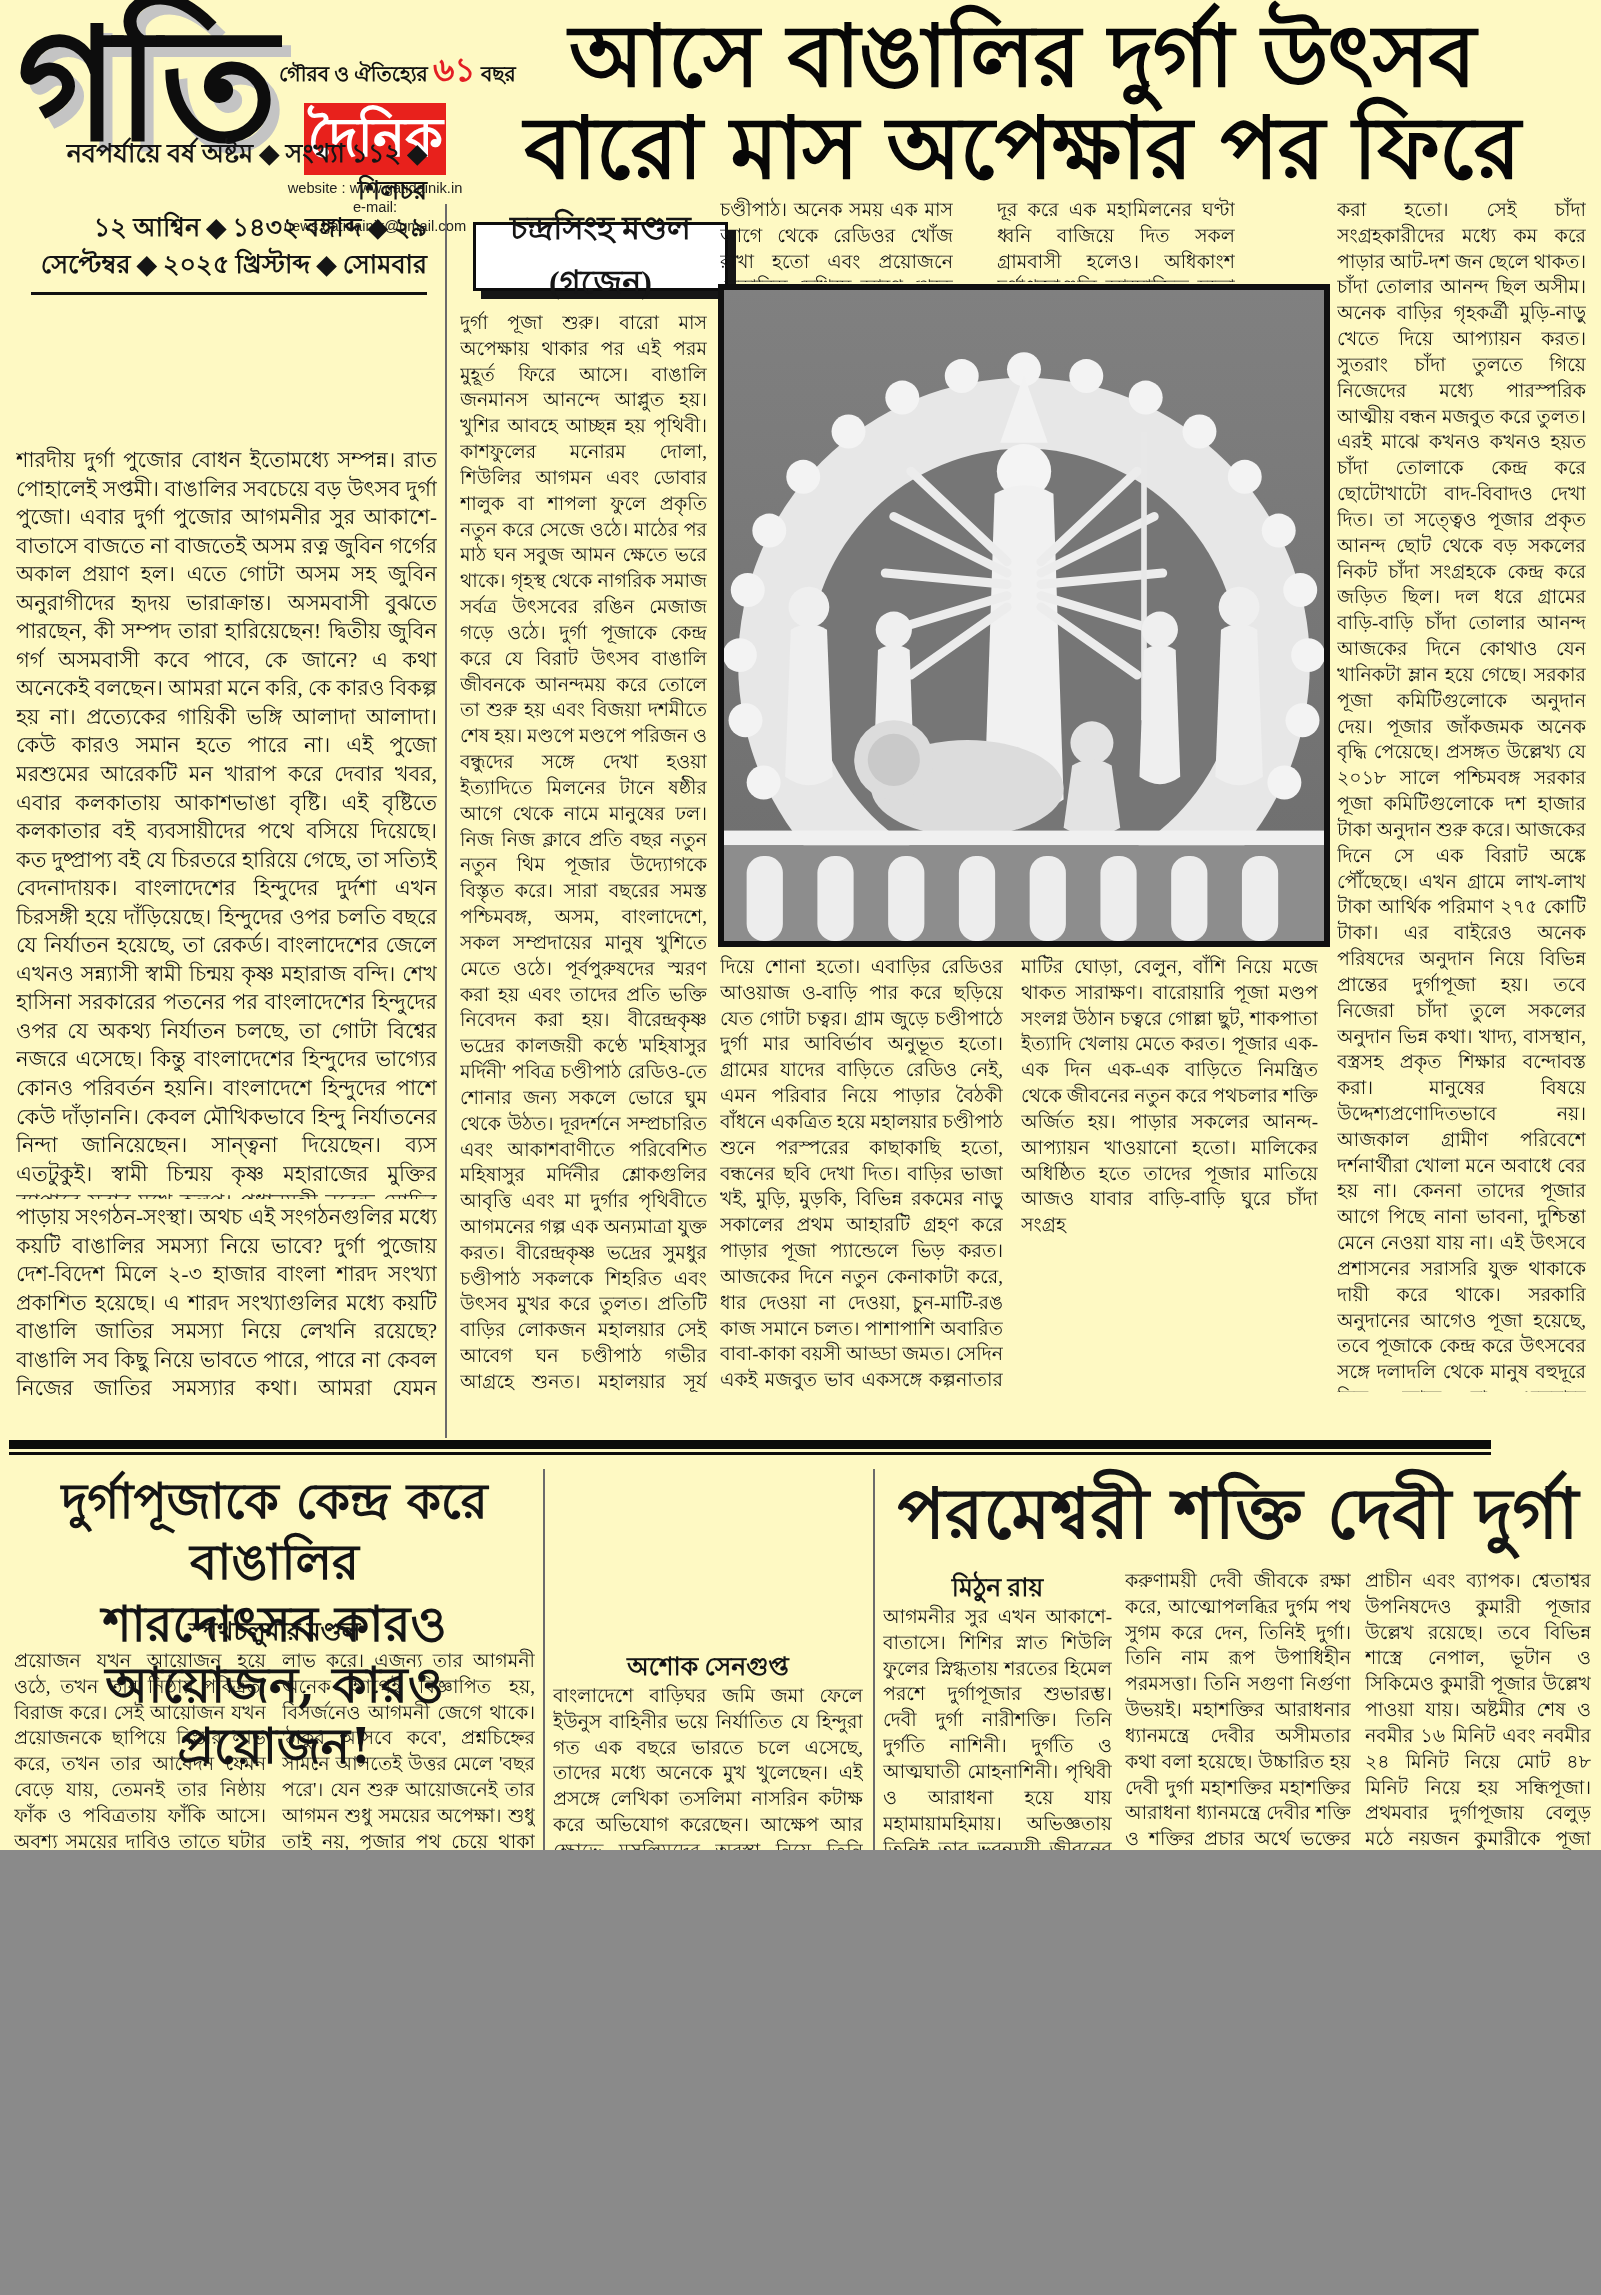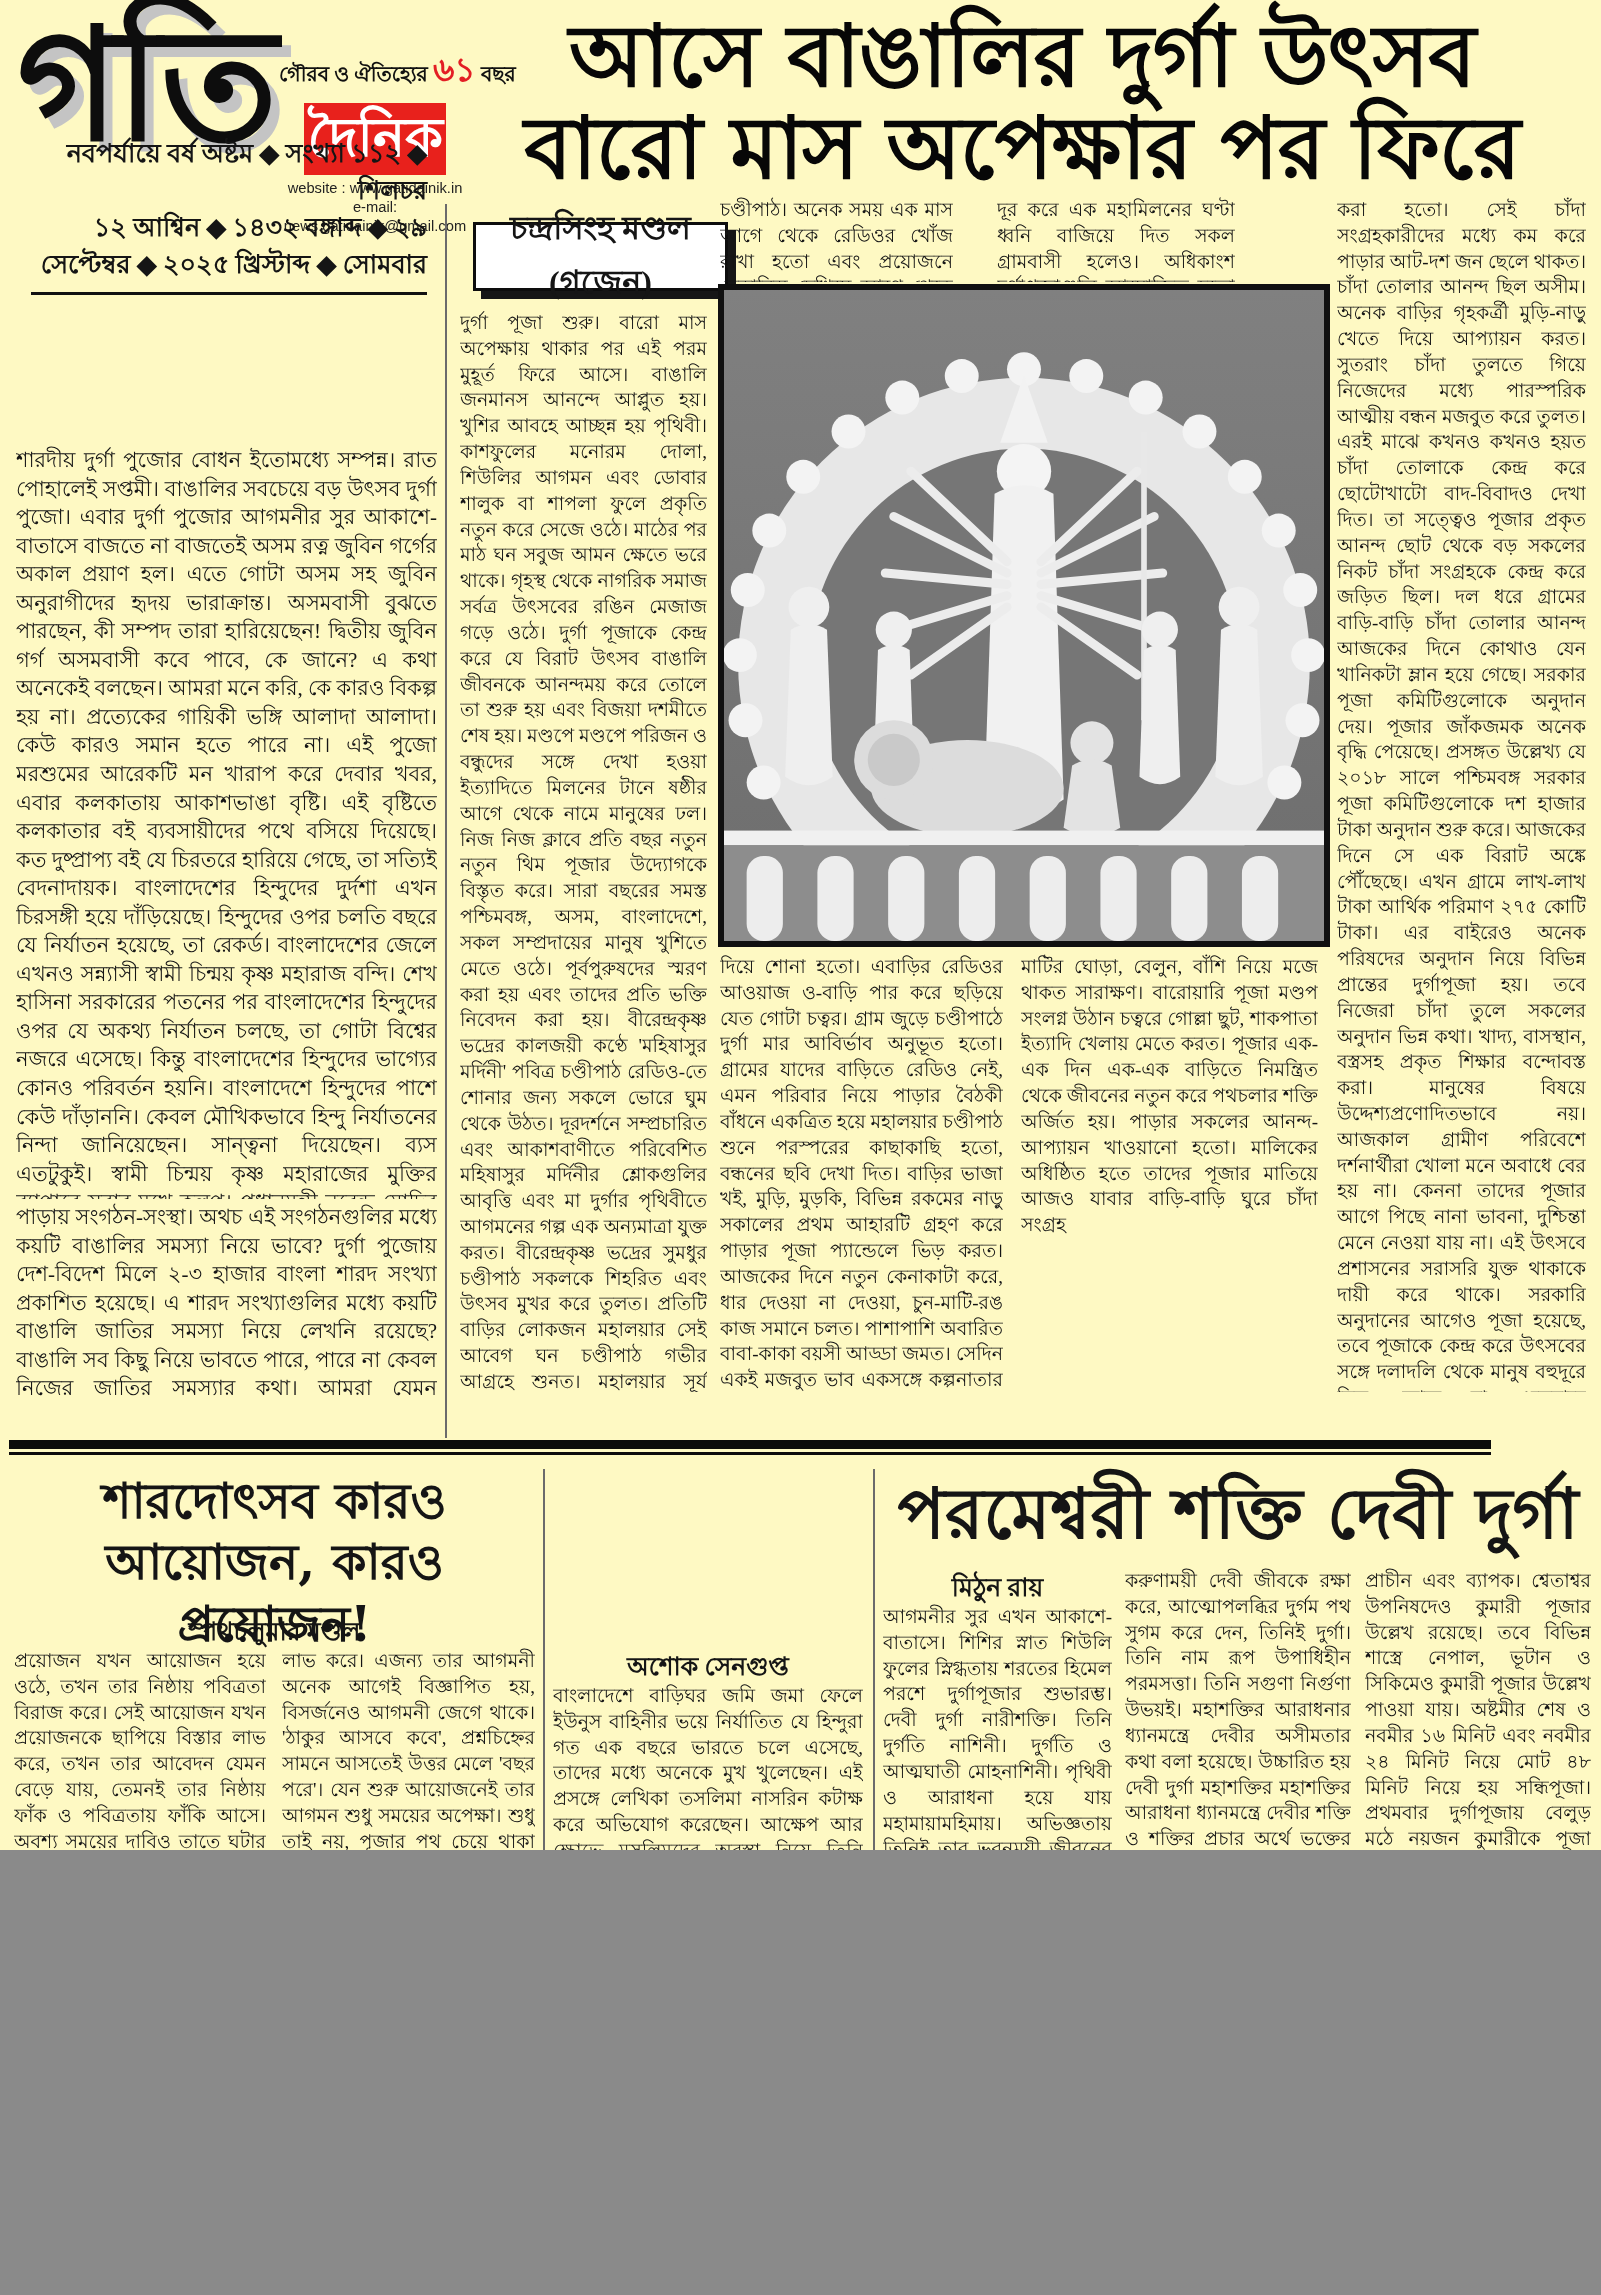--- a/index.html
+++ b/index.html
@@ -214,20 +214,21 @@
   </div>
 
   <div class="abs just body-col" style="left:720px; top:954px; width:283px; height:438px;">দিয়ে শোনা হতো। এবাড়ির রেডিওর আওয়াজ ও-বাড়ি পার করে ছড়িয়ে যেত গোটা চত্বর। গ্রাম জুড়ে চণ্ডীপাঠে দুর্গা মার আবির্ভাব অনুভূত হতো। গ্রামের যাদের বাড়িতে রেডিও নেই, এমন পরিবার নিয়ে পাড়ার বৈঠকী বাঁধনে একত্রিত হয়ে মহালয়ার চণ্ডীপাঠ শুনে পরস্পরের কাছাকাছি হতো, বন্ধনের ছবি দেখা দিত। বাড়ির ভাজা খই, মুড়ি, মুড়কি, বিভিন্ন রকমের নাড়ু সকালের প্রথম আহারটি গ্রহণ করে পাড়ার পূজা প্যান্ডেলে ভিড় করত। আজকের দিনে নতুন কেনাকাটা করে, ধার দেওয়া না দেওয়া, চুন-মাটি-রঙ কাজ সমানে চলত। পাশাপাশি অবারিত বাবা-কাকা বয়সী আড্ডা জমত। সেদিন একই মজবুত ভাব একসঙ্গে কল্পনাতার খাবার যেতে উঠতে বাড়ি, শালিকের উড়ন্তপাখি ঘিরে সেদিন একই শান্ত মনে। মহালয়ার সকাল যেন সকল মিলিত ও সমবেত</div>
   <div class="abs just body-col" style="left:1021px; top:954px; width:297px; height:438px;">মাটির ঘোড়া, বেলুন, বাঁশি নিয়ে মজে থাকত সারাক্ষণ। বারোয়ারি পূজা মণ্ডপ সংলগ্ন উঠান চত্বরে গোল্লা ছুট, শাকপাতা ইত্যাদি খেলায় মেতে করত। পূজার এক-এক দিন এক-এক বাড়িতে নিমন্ত্রিত থেকে জীবনের নতুন করে পথচলার শক্তি অর্জিত হয়। পাড়ার সকলের আনন্দ-আপ্যায়ন খাওয়ানো হতো। মালিকের অধিষ্ঠিত হতে তাদের পূজার মাতিয়ে আজও যাবার বাড়ি-বাড়ি ঘুরে চাঁদা সংগ্রহ</div>
   <div class="abs just body-col" style="left:1337px; top:197px; width:249px; height:1195px;">করা হতো। সেই চাঁদা সংগ্রহকারীদের মধ্যে কম করে পাড়ার আট-দশ জন ছেলে থাকত। চাঁদা তোলার আনন্দ ছিল অসীম। অনেক বাড়ির গৃহকর্ত্রী মুড়ি-নাড়ু খেতে দিয়ে আপ্যায়ন করত। সুতরাং চাঁদা তুলতে গিয়ে নিজেদের মধ্যে পারস্পরিক আত্মীয় বন্ধন মজবুত করে তুলত। এরই মাঝে কখনও কখনও হয়ত চাঁদা তোলাকে কেন্দ্র করে ছোটোখাটো বাদ-বিবাদও দেখা দিত। তা সত্ত্বেও পূজার প্রকৃত আনন্দ ছোট থেকে বড় সকলের নিকট চাঁদা সংগ্রহকে কেন্দ্র করে জড়িত ছিল। দল ধরে গ্রামের বাড়ি-বাড়ি চাঁদা তোলার আনন্দ আজকের দিনে কোথাও যেন খানিকটা ম্লান হয়ে গেছে। সরকার পূজা কমিটিগুলোকে অনুদান দেয়। পূজার জাঁকজমক অনেক বৃদ্ধি পেয়েছে। প্রসঙ্গত উল্লেখ্য যে ২০১৮ সালে পশ্চিমবঙ্গ সরকার পূজা কমিটিগুলোকে দশ হাজার টাকা অনুদান শুরু করে। আজকের দিনে সে এক বিরাট অঙ্কে পৌঁছেছে। এখন গ্রামে লাখ-লাখ টাকা আর্থিক পরিমাণ ২৭৫ কোটি টাকা। এর বাইরেও অনেক পরিষদের অনুদান নিয়ে বিভিন্ন প্রান্তের দুর্গাপূজা হয়। তবে নিজেরা চাঁদা তুলে সকলের অনুদান ভিন্ন কথা। খাদ্য, বাসস্থান, বস্ত্রসহ প্রকৃত শিক্ষার বন্দোবস্ত করা। মানুষের বিষয়ে উদ্দেশ্যপ্রণোদিতভাবে নয়। আজকাল গ্রামীণ পরিবেশে দর্শনার্থীরা খোলা মনে অবাধে বের হয় না। কেননা তাদের পূজার আগে পিছে নানা ভাবনা, দুশ্চিন্তা মেনে নেওয়া যায় না। এই উৎসবে প্রশাসনের সরাসরি যুক্ত থাকাকে দায়ী করে থাকে। সরকারি অনুদানের আগেও পূজা হয়েছে, তবে পূজাকে কেন্দ্র করে উৎসবের সঙ্গে দলাদলি থেকে মানুষ বহুদূরে ছিল, আজ যা একেবারে পূজামণ্ডপে সরাসরি প্রবেশ করছে।</div>
 
   <div class="abs hbar" style="left:8.5px; top:1440px; width:1482px; height:9px;"></div>
   <div class="abs hbar" style="left:8.5px; top:1452px; width:1482px; height:2.8px;"></div>
 
   <div class="abs b-headline-l" style="left:14px; top:1471px; width:521px;">
+    <div>দুর্গাপূজাকে কেন্দ্র করে বাঙালির</div>
     <div>শারদোৎসব কারও আয়োজন, কারও প্রয়োজন!</div>
   </div>
   <div class="abs b-byline" style="left:14px; top:1612px; width:521px;">স্পথচলুমার মণ্ডল</div>
   <div class="abs just body-col" style="left:14px; top:1648px; width:252px; height:628px;">প্রয়োজন যখন আয়োজন হয়ে ওঠে, তখন তার নিষ্ঠায় পবিত্রতা বিরাজ করে। সেই আয়োজন যখন প্রয়োজনকে ছাপিয়ে বিস্তার লাভ করে, তখন তার আবেদন যেমন বেড়ে যায়, তেমনই তার নিষ্ঠায় ফাঁক ও পবিত্রতায় ফাঁকি আসে। অবশ্য সময়ের দাবিও তাতে ঘটার কপালে দিয়ে থাকে। এভাবে পূজা উৎসবে মিলিয়ে যায়, বারো তেরো পার্বণের বিস্তার স্বাভাবিক মনে হয়। পূজার বৈচিত্র্যে উৎসবের বিস্তার। শুধু তাই নয়, আমুদে বাঙালি পূজা উৎসবে মিলিয়ে দিতেও অপার আন্তরিক। তার সরস রসিকের নিত্য আনাগোনা। স্বর্গের দেবদেবীদের নিয়েও ঠাট্টা তামাশার অভাব নেই। মধ্যযুগের বাংলা সাহিত্যে সুলভ পরিচয়। সেখানে তার বাঙালিকরণের ঝোঁক পার্বত্য এলাকার দেবদেবীও বাঙালির আপনজন হয়ে উঠেছে। সেখানে কৈলাসের শিব বা হিমালয়ের পার্বতী বাংলার ধুলিকণার সঙ্গে সম্পর্কিত। সেখানেই শেষ নয়, কখন থেকে পরিকল্পনায় বিস্তার হচ্ছে হয় আবার্তিত হয় না, কখন থেকে পরিকল্পনায় বিস্তার</div>
   <div class="abs just body-col" style="left:282px; top:1648px; width:253px; height:628px;">লাভ করে। এজন্য তার আগমনী অনেক আগেই বিজ্ঞাপিত হয়, বিসর্জনেও আগমনী জেগে থাকে। 'ঠাকুর আসবে কবে', প্রশ্নচিহ্নের সামনে আসতেই উত্তর মেলে 'বছর পরে'। যেন শুরু আয়োজনেই তার আগমন শুধু সময়ের অপেক্ষা। শুধু তাই নয়, পূজার পথ চেয়ে থাকা আকর্ষণের বিরাট ঘটে, তার আকর্ষণের বিস্তার ঘটে; আত্মিক আকর্ষণ হিসেবে দেখা হয়। সেখান গরিবের আনন্দ সার্বজনীনতায় মহার্ঘ হয়ে ওঠে। উৎসবের প্রাঙ্গণে তার চিরচেনা মুখ দেখা যায়, পূজার চেয়ে প্যান্ডেলে দর্শনার্থী ভিড়ের প্রতিযোগিতায় ঝাঁকে ঝাঁকে আলোর রোশনাই অন্ধকার আরও শামিল হওয়াই তার পরেও নিরন্ন মানুষের পক্ষে তা দেখনদারির বিপণনই আপন, সেই বিপণনীর প্রতিযোগিতা।</div>
 
   <div class="abs vrule" style="left:543px; top:1469px; height:809px;"></div>
 
   <div class="abs b-byline" style="left:553px; top:1647px; width:310px;">অশোক  সেনগুপ্ত</div>
   <div class="abs just body-col" style="left:553px; top:1683px; width:310px; height:593px;">বাংলাদেশে বাড়িঘর জমি জমা ফেলে ইউনুস বাহিনীর ভয়ে নির্যাতিত যে হিন্দুরা গত এক বছরে ভারতে চলে এসেছে, তাদের মধ্যে অনেকে মুখ খুলেছেন। এই প্রসঙ্গে লেখিকা তসলিমা নাসরিন কটাক্ষ করে অভিযোগ করেছেন। আক্ষেপ আর ক্ষোভে মুসলিমদের অবস্থা নিয়ে তিনি সরব। ইউনুস সাহেব গাজার মুসলিমদের জন্য কেঁদেছেন, এবং রোহিঙ্গা মুসলিমদের জন্য ভিক্ষে চেয়েছেন। বাংলাদেশের অধিকাংশ মুসলিম যে তাঁকে যে বিদেয় নিতে বলছে, তাঁকে যে  মব-সন্ত্রাসের জন্য আর অরাজকতার জন্য দায়ী করছে, সে সম্পর্কে কিছু বলেননি। রাষ্ট্রসংঘের সামনেই যে বাংলাদেশের হিন্দু, বৌদ্ধ, খ্রিস্টানসহ  মুসলিমরাও ইউনুসের বিরুদ্ধে বিক্ষোভ প্রদর্শন করেছে, ইউনুসকে খুনি বলছে, এ ব্যাপারেও তিনি নীরব ছিলেন। সরকারি অর্থ শাহেনশাহ'র মতো ব্যয় করছেন ইউনুস। কিছু পত্রপত্রিকায় এ নিয়ে প্রতিবেদন ছাপা হয়েছে।</div>

